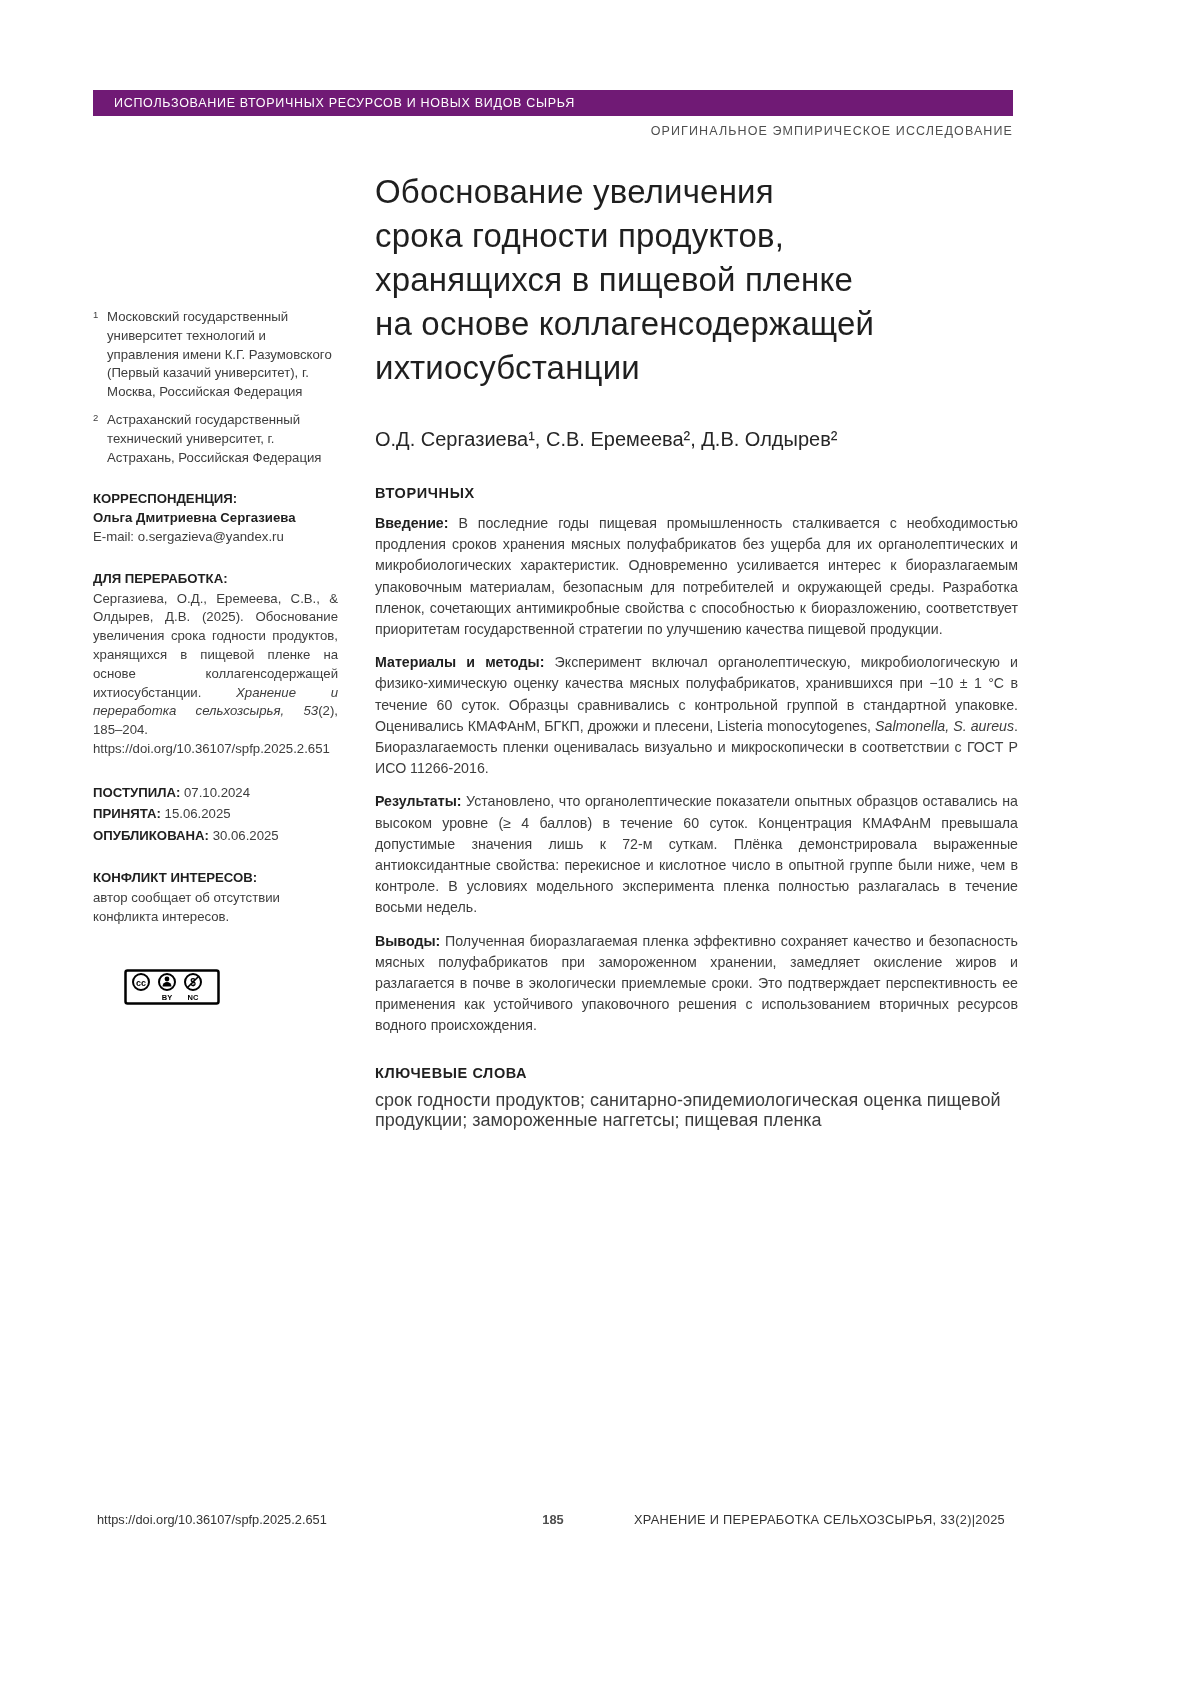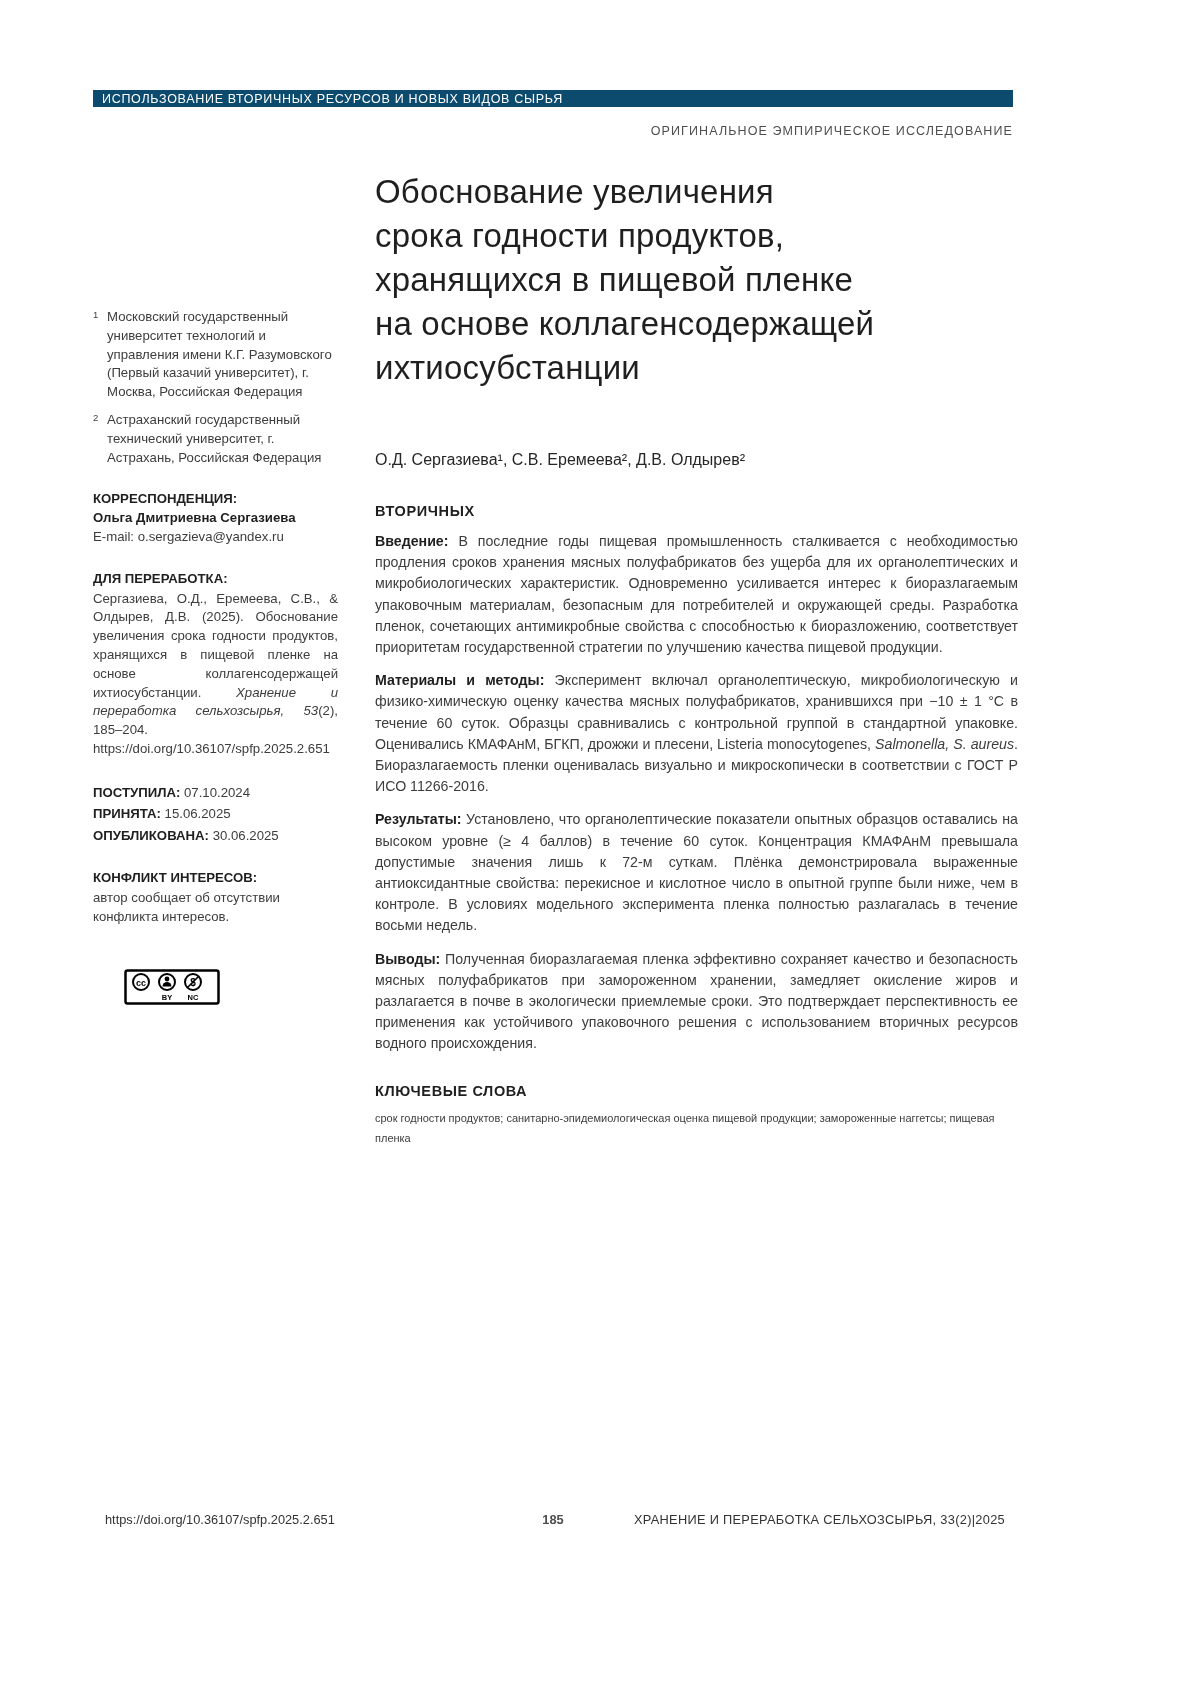--- a/index.html
+++ b/index.html
@@ -4,47 +4,47 @@
 <style>
   html, body { margin:0; padding:0; background:#ffffff; }
   .page {
     position:relative; width:1200px; height:1697px; margin:0 auto;
     background:#ffffff; font-family:"Liberation Sans", sans-serif;
     color:#3d3d3d; overflow:hidden;
   }
 
   
   .banner {
-    position:absolute; left:93px; top:90px; width:920px; height:17px;
-    background:#0c4a6e; color:#ffffff; font-size:12.5px; letter-spacing:0.7px;
-    display:flex; align-items:center; padding-left:9px; box-sizing:border-box;
+    position:absolute; left:93px; top:90px; width:920px; height:26px;
+    background:#701a75; color:#ffffff; font-size:12.5px; letter-spacing:0.7px;
+    display:flex; align-items:center; padding-left:21px; box-sizing:border-box;
   }
   .article-type {
     position:absolute; left:93px; top:124px; width:920px; text-align:right;
     color:#4e4e4e; font-size:12.5px; letter-spacing:1.1px;
   }
 
   
   .main-col { position:absolute; left:375px; top:170px; width:643px; }
   .title {
     margin:0; font-size:33px; line-height:44px; font-weight:400;
     color:#1f1f1f; white-space:pre-line; letter-spacing:0.2px;
   }
-  .authors { margin-top:61px; font-size:16px; color:#262626; }
+  .authors { margin-top:38px; font-size:20px; color:#262626; }
   .abs-heading, .kw-heading {
     margin:34px 0 0; font-size:14.5px; font-weight:bold;
     letter-spacing:0.6px; color:#1f1f1f;
   }
   .abs-p {
     margin:12px 0 0; font-size:14.2px; line-height:21.2px;
     text-align:justify; color:#3d3d3d;
   }
   .abs-p b { color:#1f1f1f; }
   .kw-heading { margin-top:28px; }
-  .kw-text { margin-top:9px; font-size:11px; line-height:20px; color:#3d3d3d; }
+  .kw-text { margin-top:9px; font-size:18px; line-height:20px; color:#3d3d3d; }
 
   
   .sidebar {
     position:absolute; left:93px; top:308px; width:245px;
     font-size:13.2px; line-height:18.8px; color:#3d3d3d;
   }
   .affiliation { position:relative; padding-left:14px; margin-bottom:9px; }
   .aff-marker { position:absolute; left:0; top:-2px; font-size:9.5px; }
   .side-heading { font-weight:bold; color:#1f1f1f; margin-top:23px; }
   .side-bold { font-weight:bold; color:#1f1f1f; }
@@ -52,21 +52,21 @@
   .citation i { font-style:italic; }
   .dates { margin-top:23px; line-height:21.5px; }
   .conflict-text { margin-top:1px; }
   .cc-badge { margin-top:42px; display:inline-block; cursor:pointer;padding-left:31px; }
 
   
   .footer {
     position:absolute; left:93px; top:1512px; width:920px;
     font-size:12.8px; color:#333333;
   }
-  .footer .doi { position:absolute; left:12px; top:0; }
+  .footer .doi { position:absolute; left:4px; top:0; }
   .footer .page-num { position:absolute; left:0; width:100%; text-align:center; top:0; color:#4e4e4e;font-weight:bold; }
   .footer .journal { position:absolute; right:8px; top:0; letter-spacing:0.3px; }
 </style>
 </head>
 <body>
 
 <div class="page">
 
   <div class="banner">ИСПОЛЬЗОВАНИЕ ВТОРИЧНЫХ РЕСУРСОВ И НОВЫХ ВИДОВ СЫРЬЯ</div>
 

